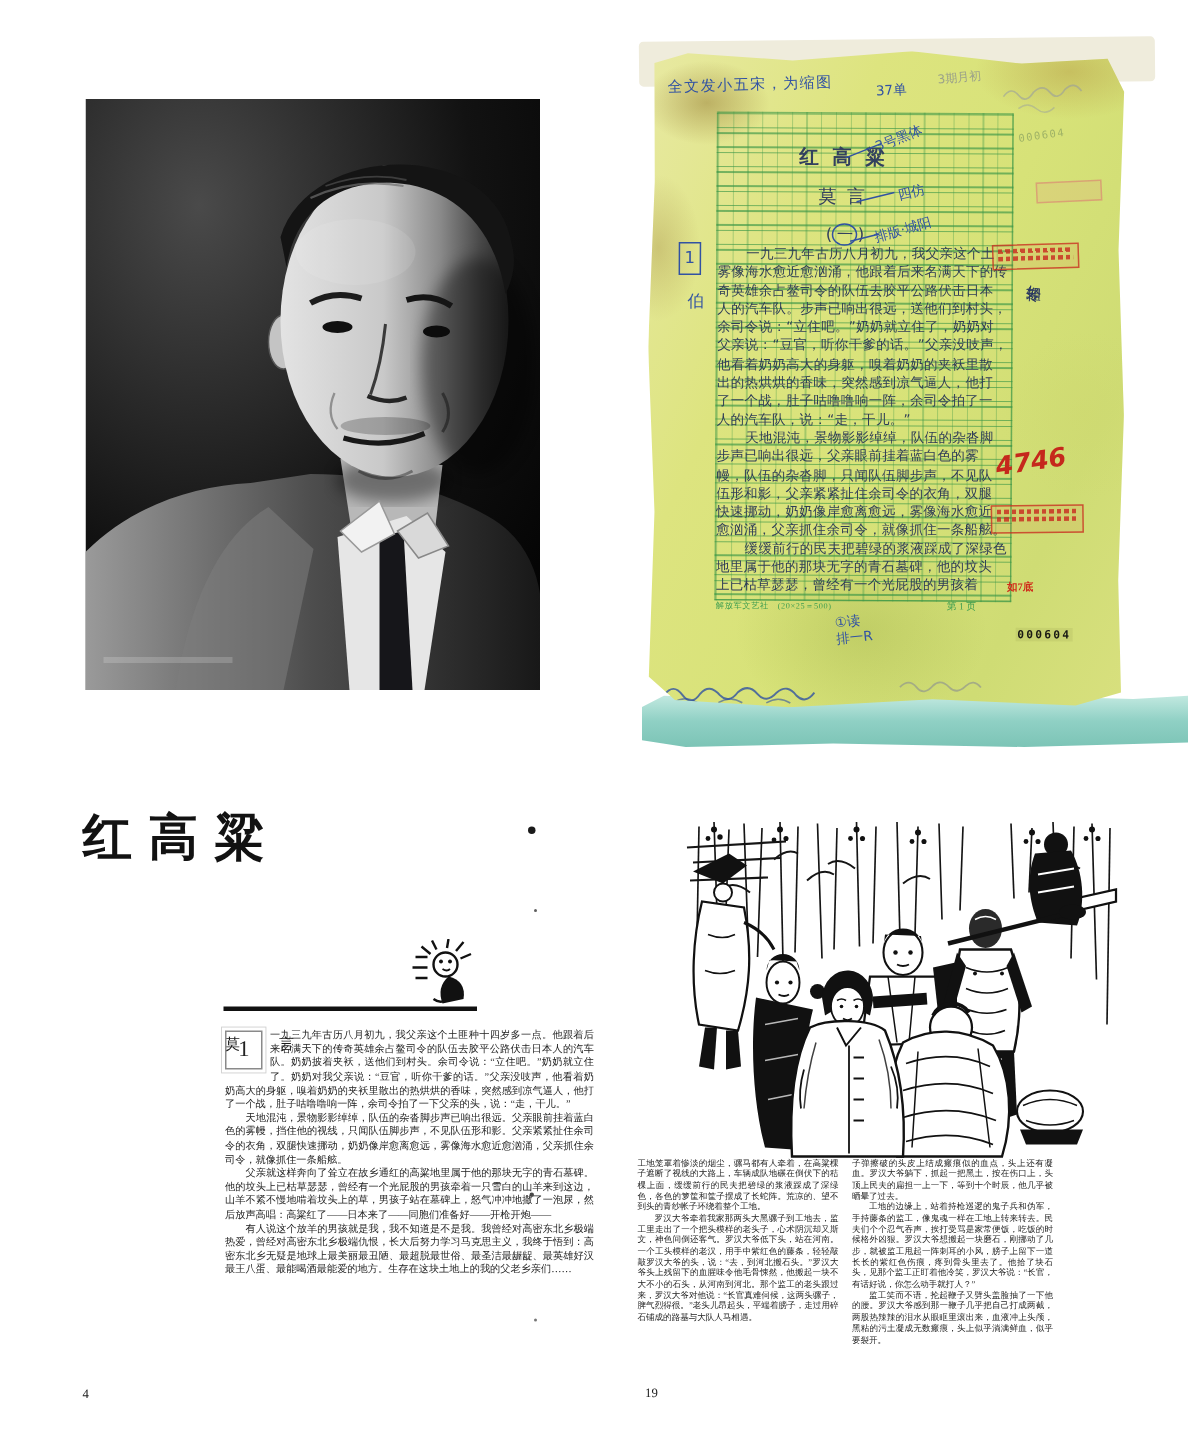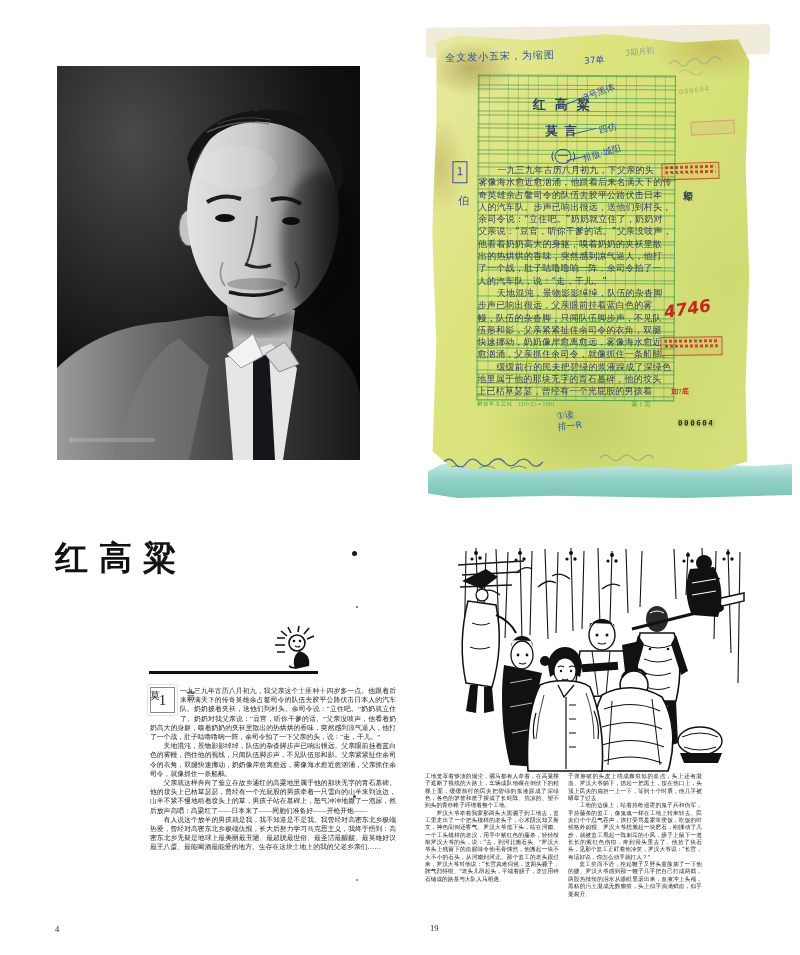--- a/index.html
+++ b/index.html
@@ -28,21 +28,21 @@
   #ms-note-left{position:absolute;left:12px;top:16px;font-size:10px;letter-spacing:1px;transform:rotate(-2deg);}
   #ms-note-right{position:absolute;left:151px;top:20px;font-size:9px;transform:rotate(-4deg);}
   #ms-note-pencil{position:absolute;left:192px;top:12px;font-size:8px;color:#9aa08a;transform:rotate(-6deg);}
   #ms-grid{position:absolute;left:45px;top:41px;width:196px;height:324px;
     border:1px solid rgba(58,150,70,.6);
     background:
       repeating-linear-gradient(to right, rgba(58,150,70,.35) 0 .8px, transparent .8px 9.8px),
       repeating-linear-gradient(to bottom, rgba(58,150,70,.65) 0 .9px, transparent .9px 9.2px,
         rgba(58,150,70,.65) 9.2px 10.1px, transparent 10.1px 12.96px);}
   #ms-title{position:absolute;left:100px;top:62px;font-size:13px;letter-spacing:9px;font-weight:bold;}
-  #ms-author{position:absolute;left:113px;top:89px;font-size:12px;letter-spacing:7px;font-weight:bold;}
+  #ms-author{position:absolute;left:113px;top:89px;font-size:12px;letter-spacing:7px;}
   #ms-section{position:absolute;left:118px;top:115px;font-size:11px;}
   #ms-section .circ{border:1.2px solid #3152a3;border-radius:50%;padding:0 2px;}
   .ms-ann{position:absolute;font-size:9px;white-space:nowrap;}
   #ms-ann-1{left:150px;top:52px;transform:rotate(-22deg);}
   #ms-ann-2{left:166px;top:88px;transform:rotate(-14deg);}
   #ms-ann-3{left:150px;top:113px;transform:rotate(-16deg);}
   .ms-line-conn{position:absolute;border-top:1.2px solid #3152a3;}
   #conn1{left:130px;top:66px;width:26px;transform:rotate(-22deg);}
   #conn2{left:138px;top:97px;width:26px;transform:rotate(-14deg);}
   #conn3{left:134px;top:124px;width:20px;transform:rotate(-14deg);}
@@ -174,21 +174,21 @@
     <div id="conn2" class="ms-line-conn"></div>
     <div id="conn3" class="ms-line-conn"></div>
     <div id="ms-ann-1" class="ms-ann blue-ink">3号黑体</div>
     <div id="ms-ann-2" class="ms-ann blue-ink">四仿</div>
     <div id="ms-ann-3" class="ms-ann blue-ink">排版·城阳</div>
 
     <div id="ms-margin-box">1</div>
     <div id="ms-margin-char" class="blue-ink">伯</div>
 
     <div id="ms-body">
-      <div class="ms-line ind">一九三九年古历八月初九，下父亲的头</div>
+      <div class="ms-line ind">一九三九年古历八月初九，我父亲这个土</div>
       <div class="ms-line">雾像海水愈近愈汹涌，他跟着后来名满天下的传</div>
       <div class="ms-line">奇英雄余占鳌司令的队伍去胶平公路伏击日本</div>
       <div class="ms-line">人的汽车队。步声已响出很远，送他们到村头，</div>
       <div class="ms-line">余司令说：“立住吧。”奶奶就立住了，奶奶对</div>
       <div class="ms-line">父亲说：“豆官，听你干爹的话。”父亲没吱声，</div>
       <div class="ms-line">他看着奶奶高大的身躯，嗅着奶奶的夹袄里散</div>
       <div class="ms-line">出的热烘烘的香味，突然感到凉气逼人，他打</div>
       <div class="ms-line">了一个战，肚子咕噜噜响一阵，余司令拍了一</div>
       <div class="ms-line">人的汽车队，说：“走，干儿。”</div>
       <div class="ms-line ind">天地混沌，景物影影绰绰，队伍的杂沓脚</div>

